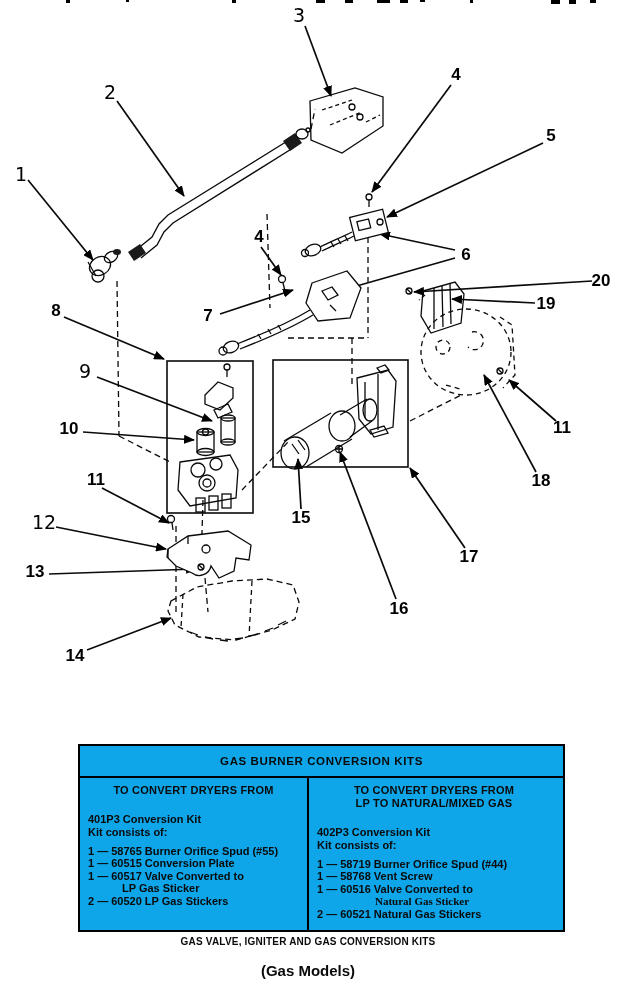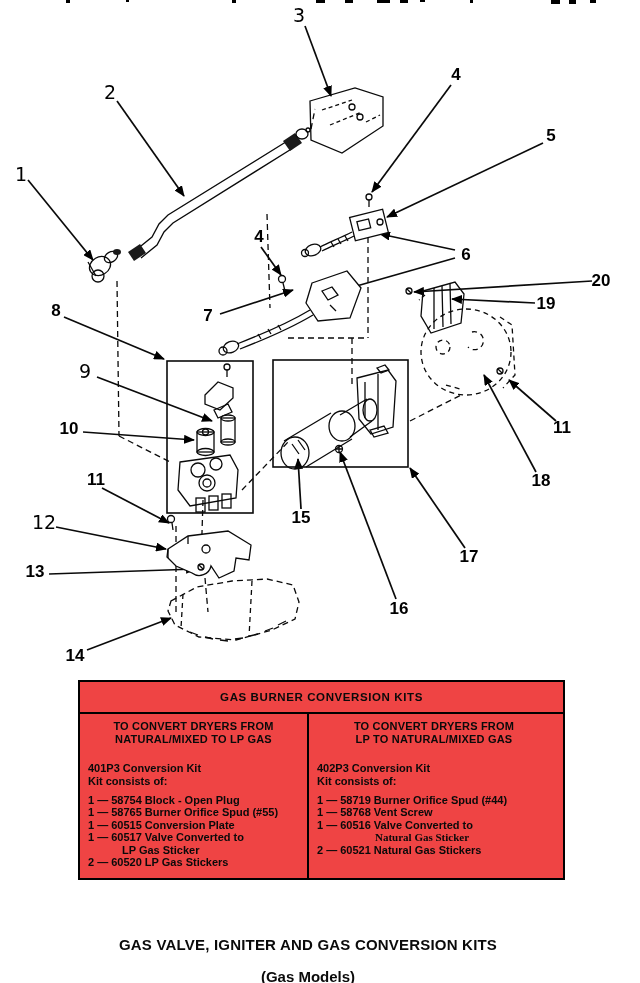--- a/index.html
+++ b/index.html
@@ -2,36 +2,36 @@
 <html><head>
 <meta charset="utf-8">
 <style>
   html,body{margin:0;padding:0;background:#fff;}
   body{width:640px;height:983px;position:relative;font-family:"Liberation Sans",sans-serif;color:#0a0a0a;overflow:hidden;}
   #art{position:absolute;left:0;top:0;}
   .co{position:absolute;transform:translate(-50%,-50%);font-weight:bold;font-size:17px;color:#000;white-space:nowrap;}
   .co.l{font-weight:400;font-size:19px;font-family:"DejaVu Sans",sans-serif;}
 
   
-  .kit-table{position:absolute;left:78px;top:680px;width:483px;border:2px solid #000;background:#ef4444;}
+  .kit-table{position:absolute;left:78px;top:744px;width:483px;border:2px solid #000;background:#0ea5e9;}
   .kit-title{height:30px;line-height:30px;text-align:center;font-weight:bold;font-size:11.5px;letter-spacing:.6px;border-bottom:2px solid #000;}
   .kit-cols{display:flex;align-items:stretch;}
   .kit-col{width:227px;padding:6px 0 10px 0;}
   .kit-col.rt{width:250px;border-left:2px solid #000;}
   .kit-head{text-align:center;font-weight:bold;font-size:11px;line-height:13px;letter-spacing:.2px;}
   .kit-name{font-weight:bold;font-size:11px;line-height:12.5px;padding-left:8px;}
   .kit-name.first{margin-top:16px;}
   .kit-lines{margin-top:7px;}
   .kit-lines div{font-weight:bold;font-size:11px;line-height:12.4px;padding-left:8px;white-space:nowrap;}
   .kit-lines div.indent{padding-left:42px;}
   .kit-col.rt .kit-lines div.indent{padding-left:66px;font-family:Liberation Serif, serif;}
 
   
   .caption{position:absolute;left:0;top:936px;width:616px;text-align:center;}
-  .caption .c1{font-weight:bold;font-size:15px;letter-spacing:.2px;}
+  .caption .c1{font-weight:bold;font-size:10px;letter-spacing:.2px;}
   .caption .c2{font-weight:bold;font-size:15px;margin-top:15px;}
 </style>
 </head>
 <body>
 
 <svg id="art" width="640" height="710" viewBox="0 0 640 710">
   <defs>
     <marker id="ah" markerWidth="12" markerHeight="9" refX="10" refY="4.5" orient="auto" markerUnits="userSpaceOnUse">
       <path d="M0,0 L11,4.5 L0,9 Z" fill="#000"></path>
     </marker>
@@ -258,26 +258,24 @@
 <div class="co" style="left:546px;top:304px">19</div>
 <div class="co" style="left:601px;top:281px">20</div>
 <div class="co" style="left:562px;top:428px">11</div>
 
 <div class="kit-table">
   <div class="kit-title">GAS BURNER CONVERSION KITS</div>
   <div class="kit-cols">
     <div class="kit-col">
       <div class="kit-head">
         <div>TO CONVERT DRYERS FROM</div>
-        <div>NATURAL/MIXED TO LP GAS</div>
       </div>
       <div class="kit-name first">401P3 Conversion Kit</div>
       <div class="kit-name">Kit consists of:</div>
       <div class="kit-lines">
-        <div>1 — 58754 Block - Open Plug</div>
         <div>1 — 58765 Burner Orifice Spud (#55)</div>
         <div>1 — 60515 Conversion Plate</div>
         <div>1 — 60517 Valve Converted to</div>
         <div class="indent">LP Gas Sticker</div>
         <div>2 — 60520 LP Gas Stickers</div>
       </div>
     </div>
     <div class="kit-col rt">
       <div class="kit-head">
         <div>TO CONVERT DRYERS FROM</div>

